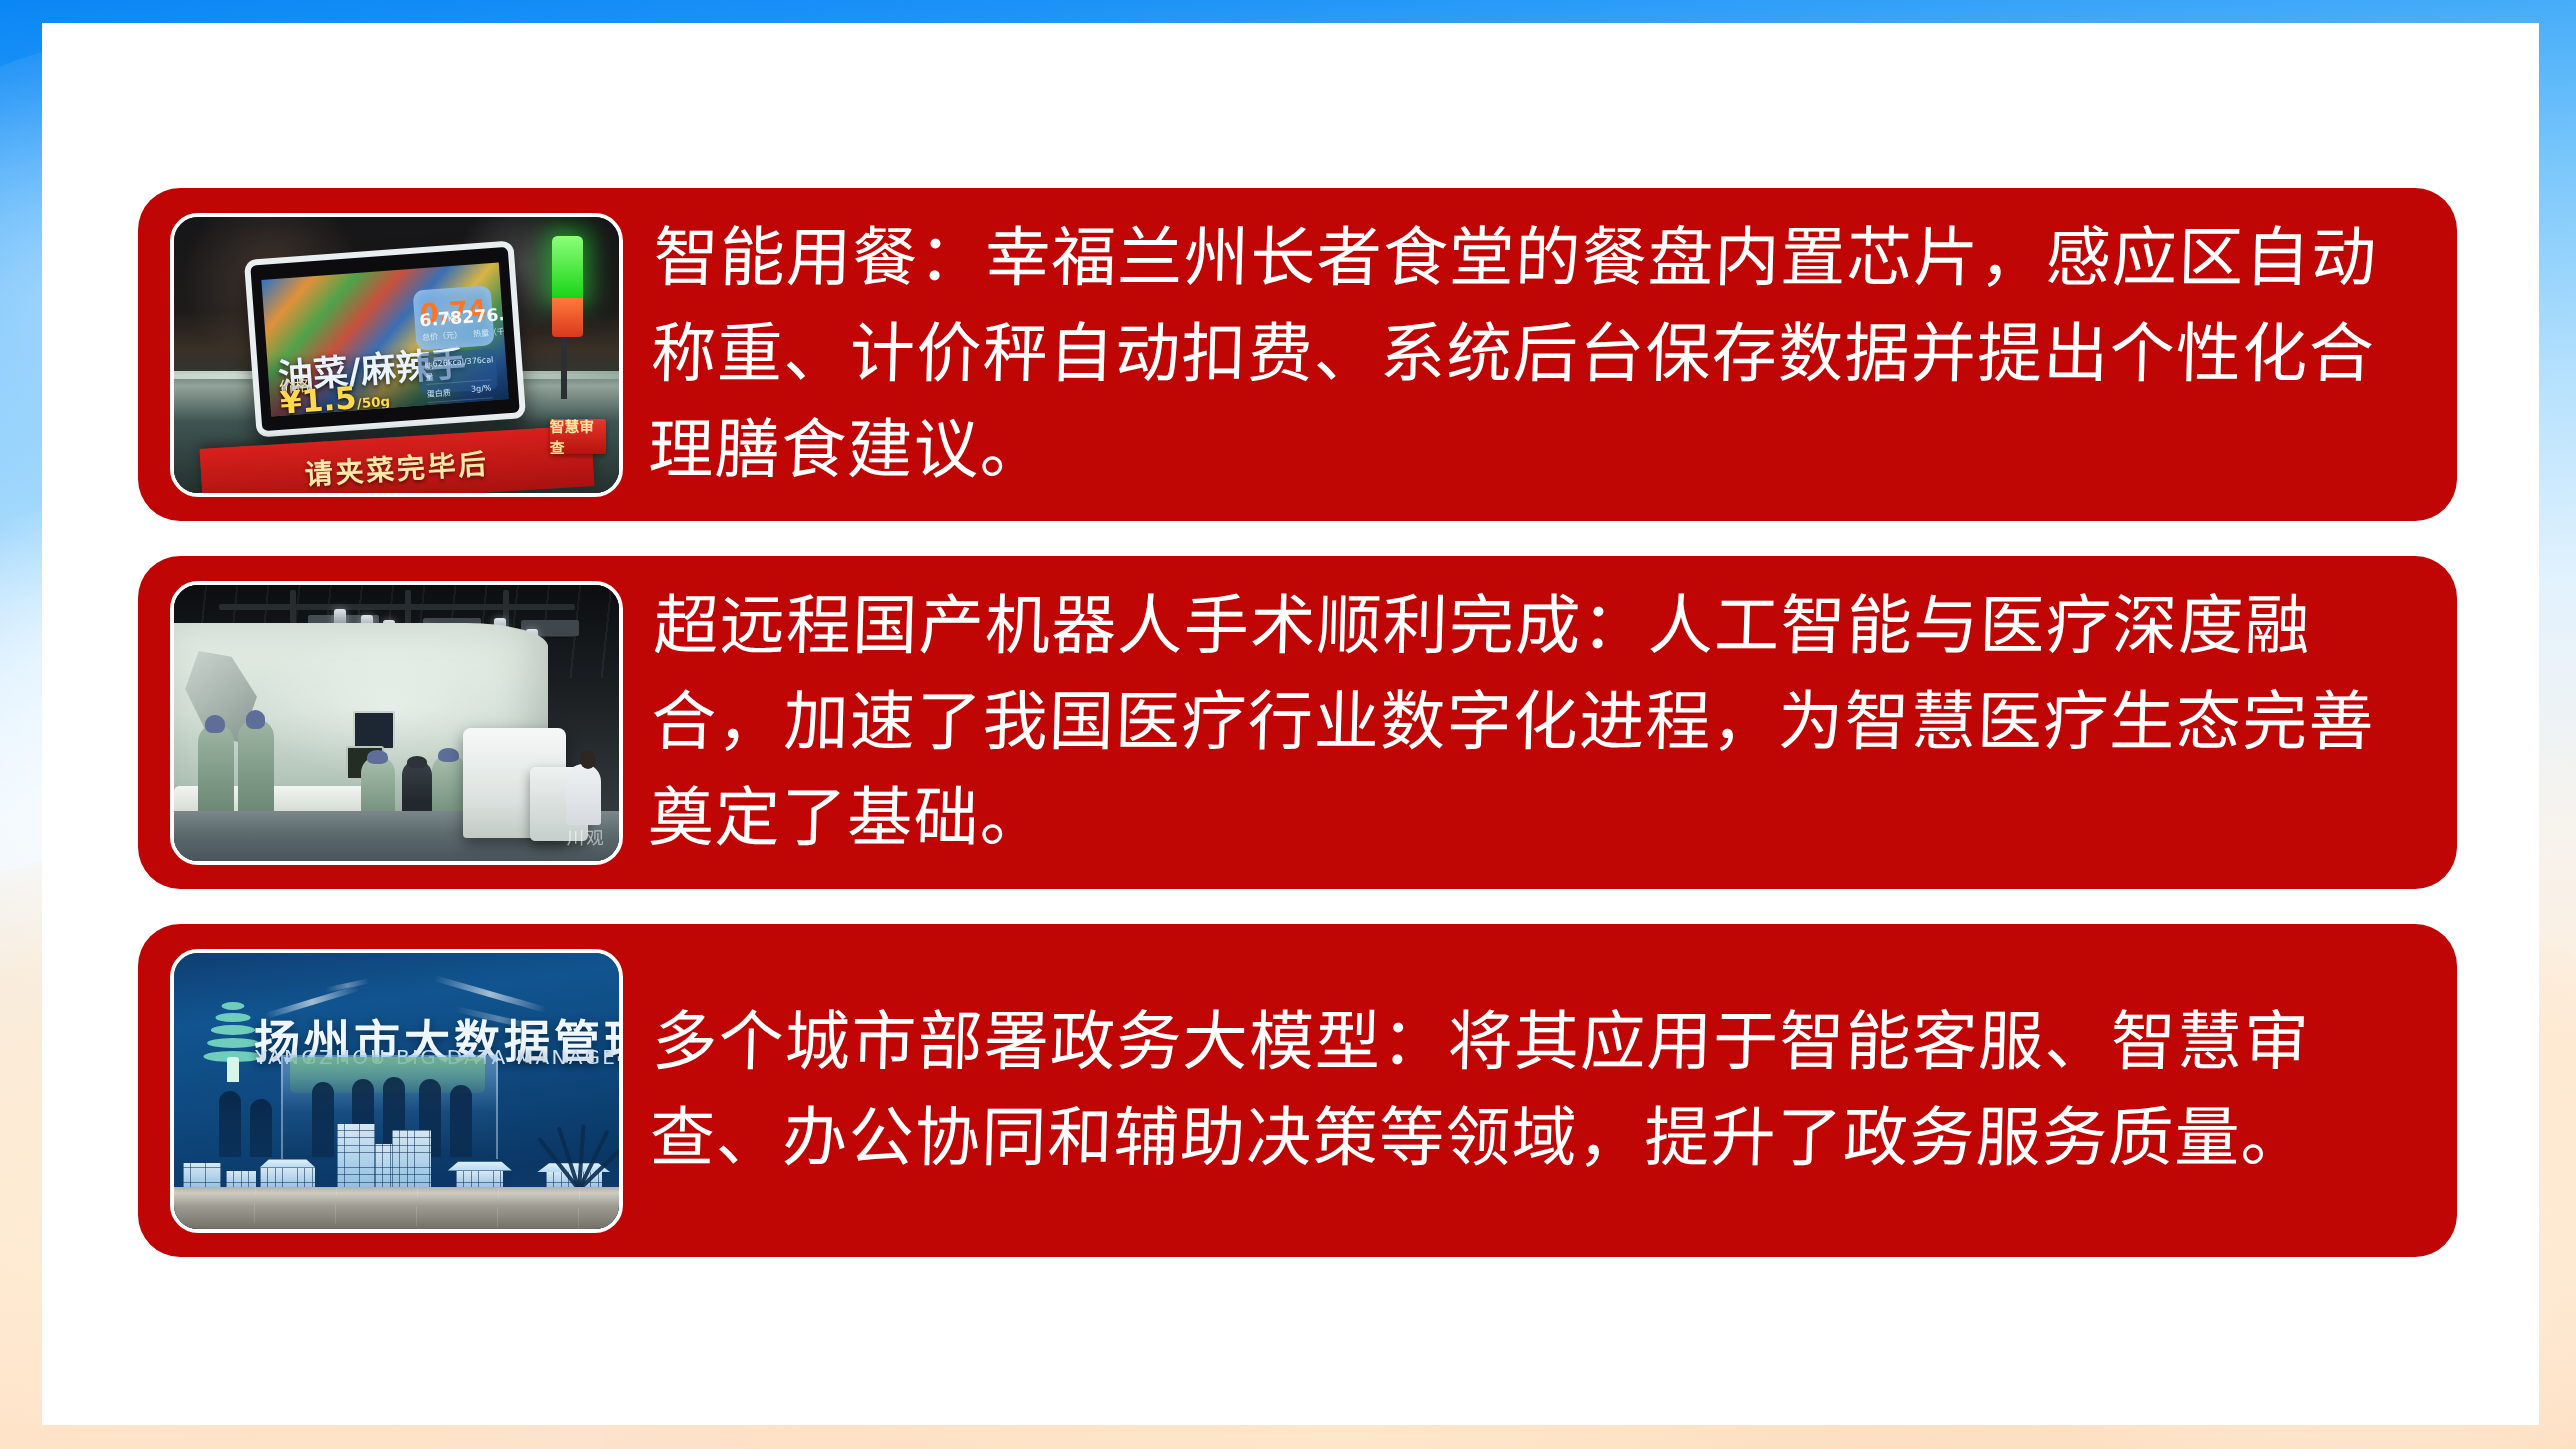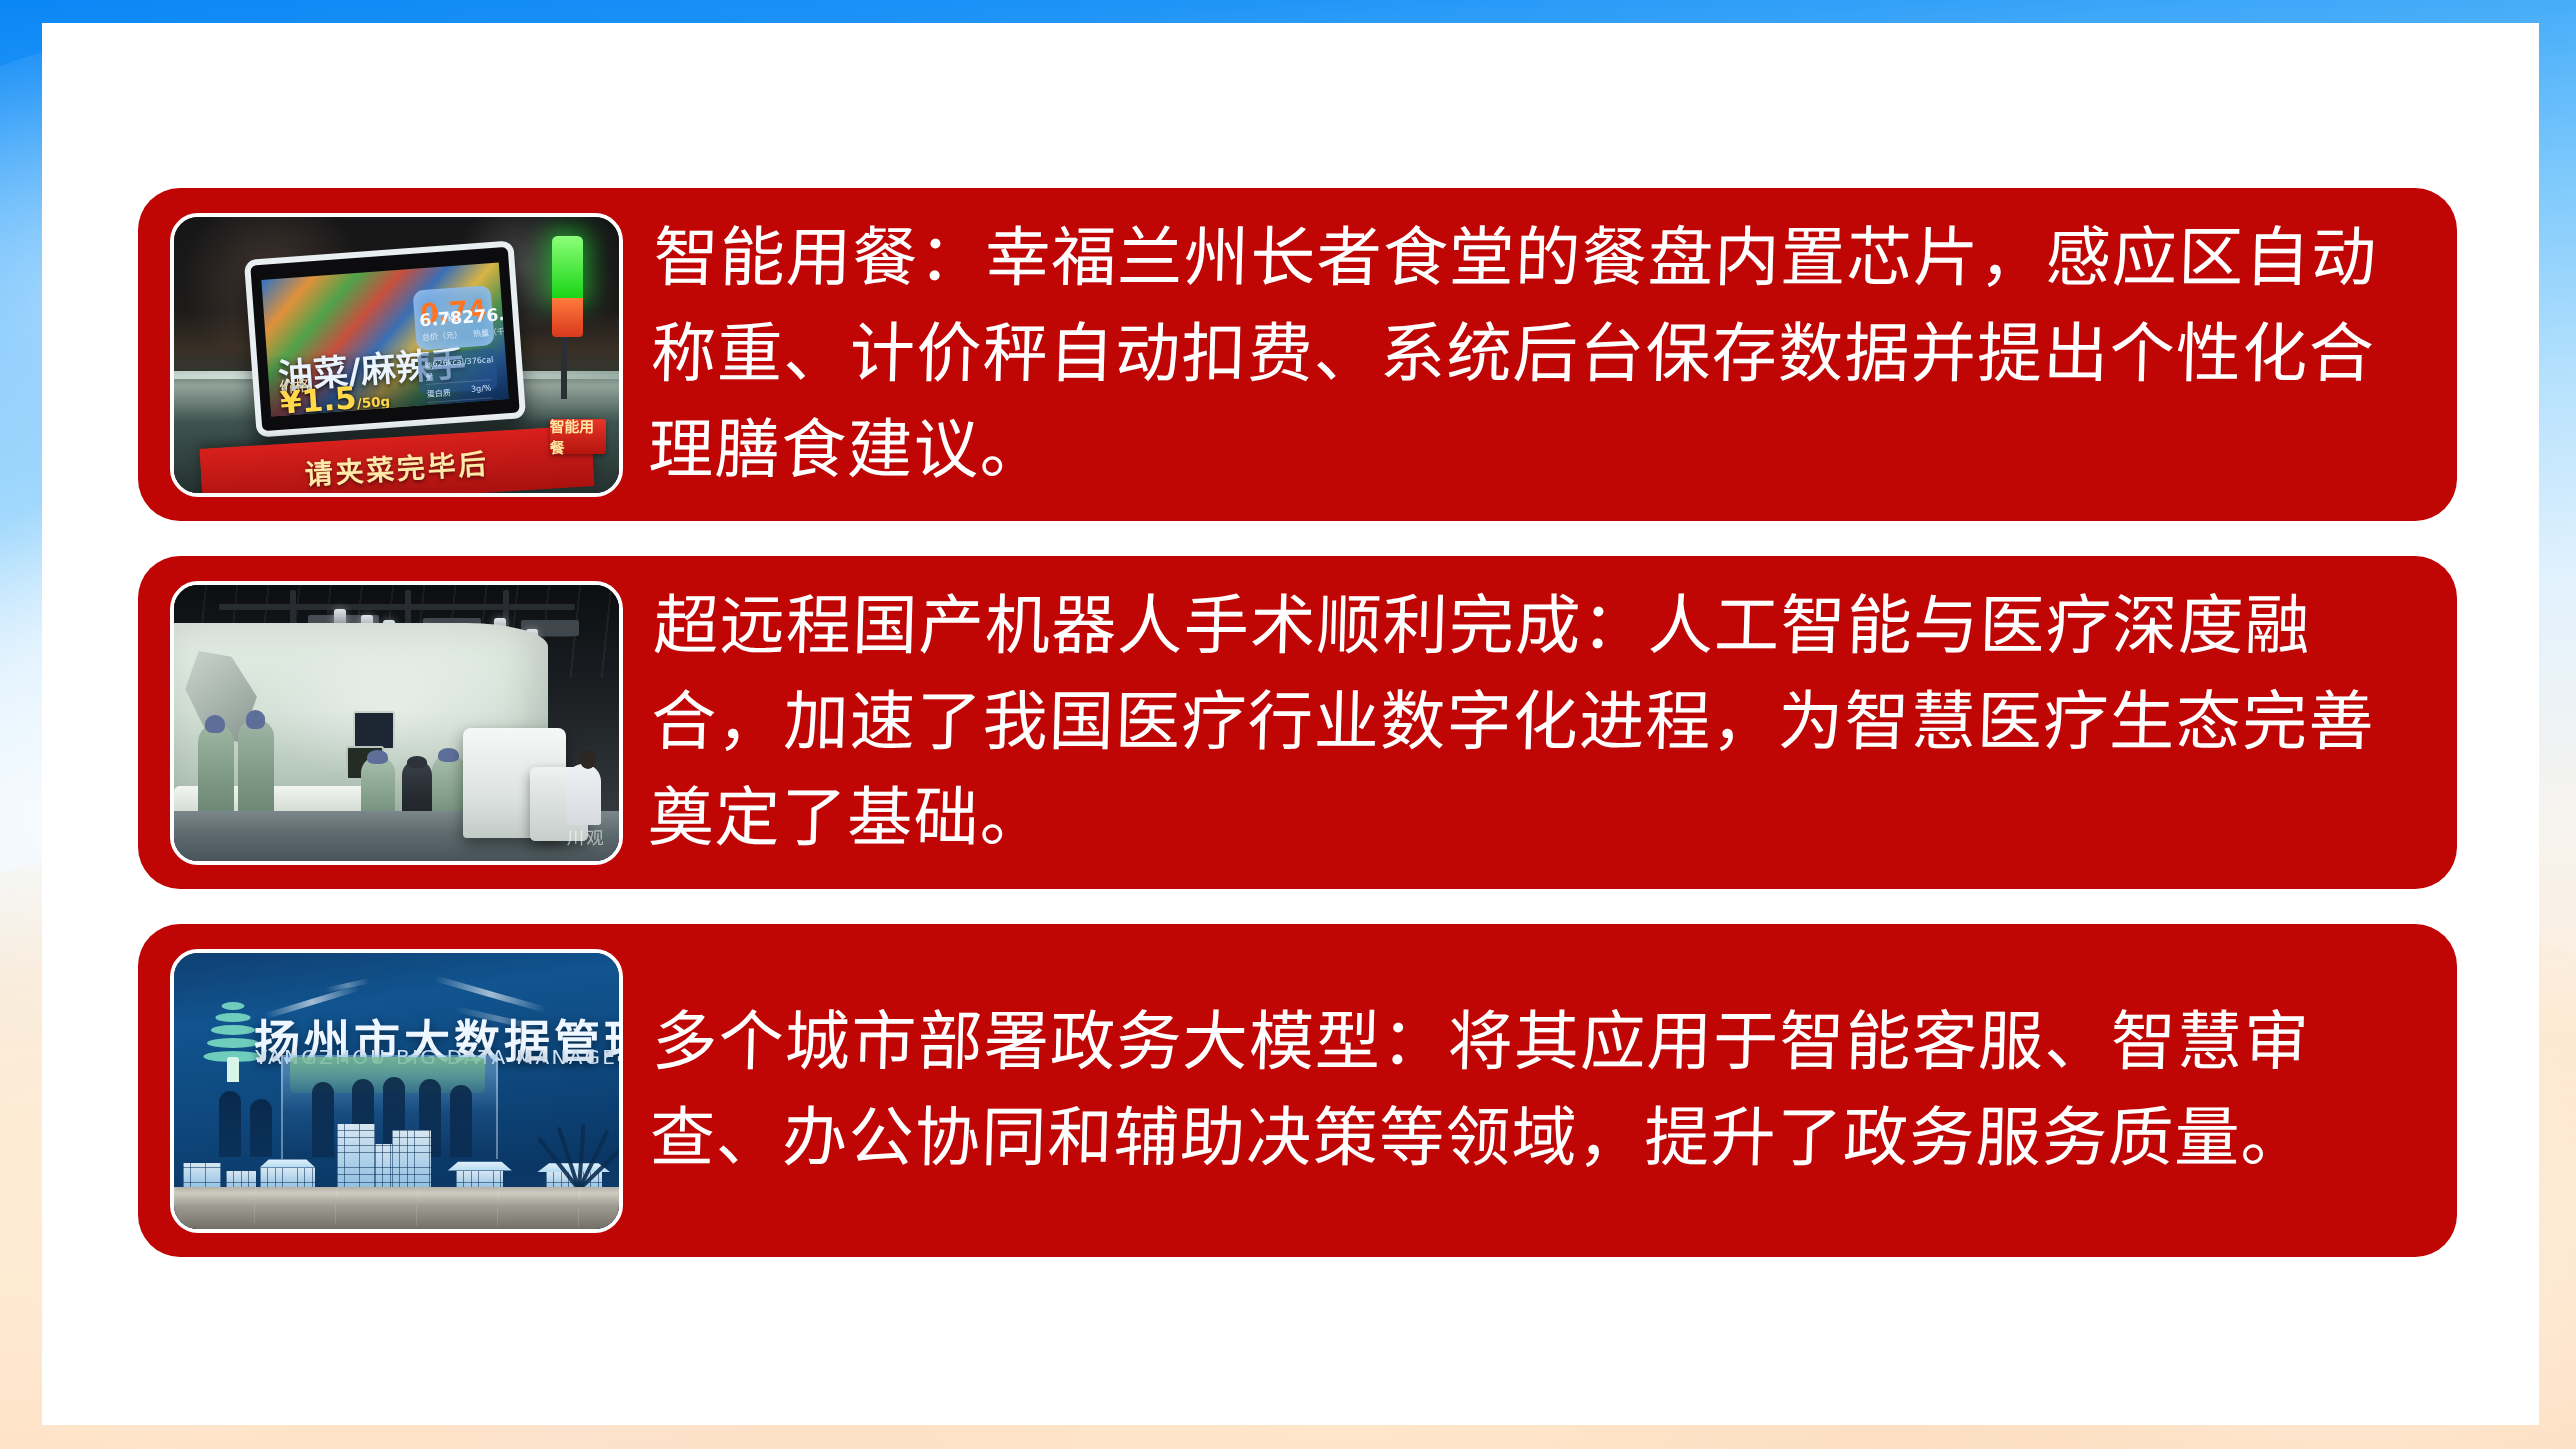--- a/index.html
+++ b/index.html
@@ -549,21 +549,21 @@
                   
                   
                 </div>
               </div>
             </div>
           </div>
 
           <div class="t1-banner">
             <span>请夹菜完毕后</span>
           </div>
-          <div class="t1-stamp">智能用餐</div>
+          <div class="t1-stamp">智慧审查</div>
         </div>
       </div>
       <div class="card-text">智能用餐：幸福兰州长者食堂的餐盘内置芯片，感应区自动称重、计价秤自动扣费、系统后台保存数据并提出个性化合理膳食建议。</div>
     </div>
 
     <div class="card">
       <div class="thumb">
         <div class="thumb-art">
           <div class="t2-bg"></div>
           <div class="t2-ceiling"></div>

